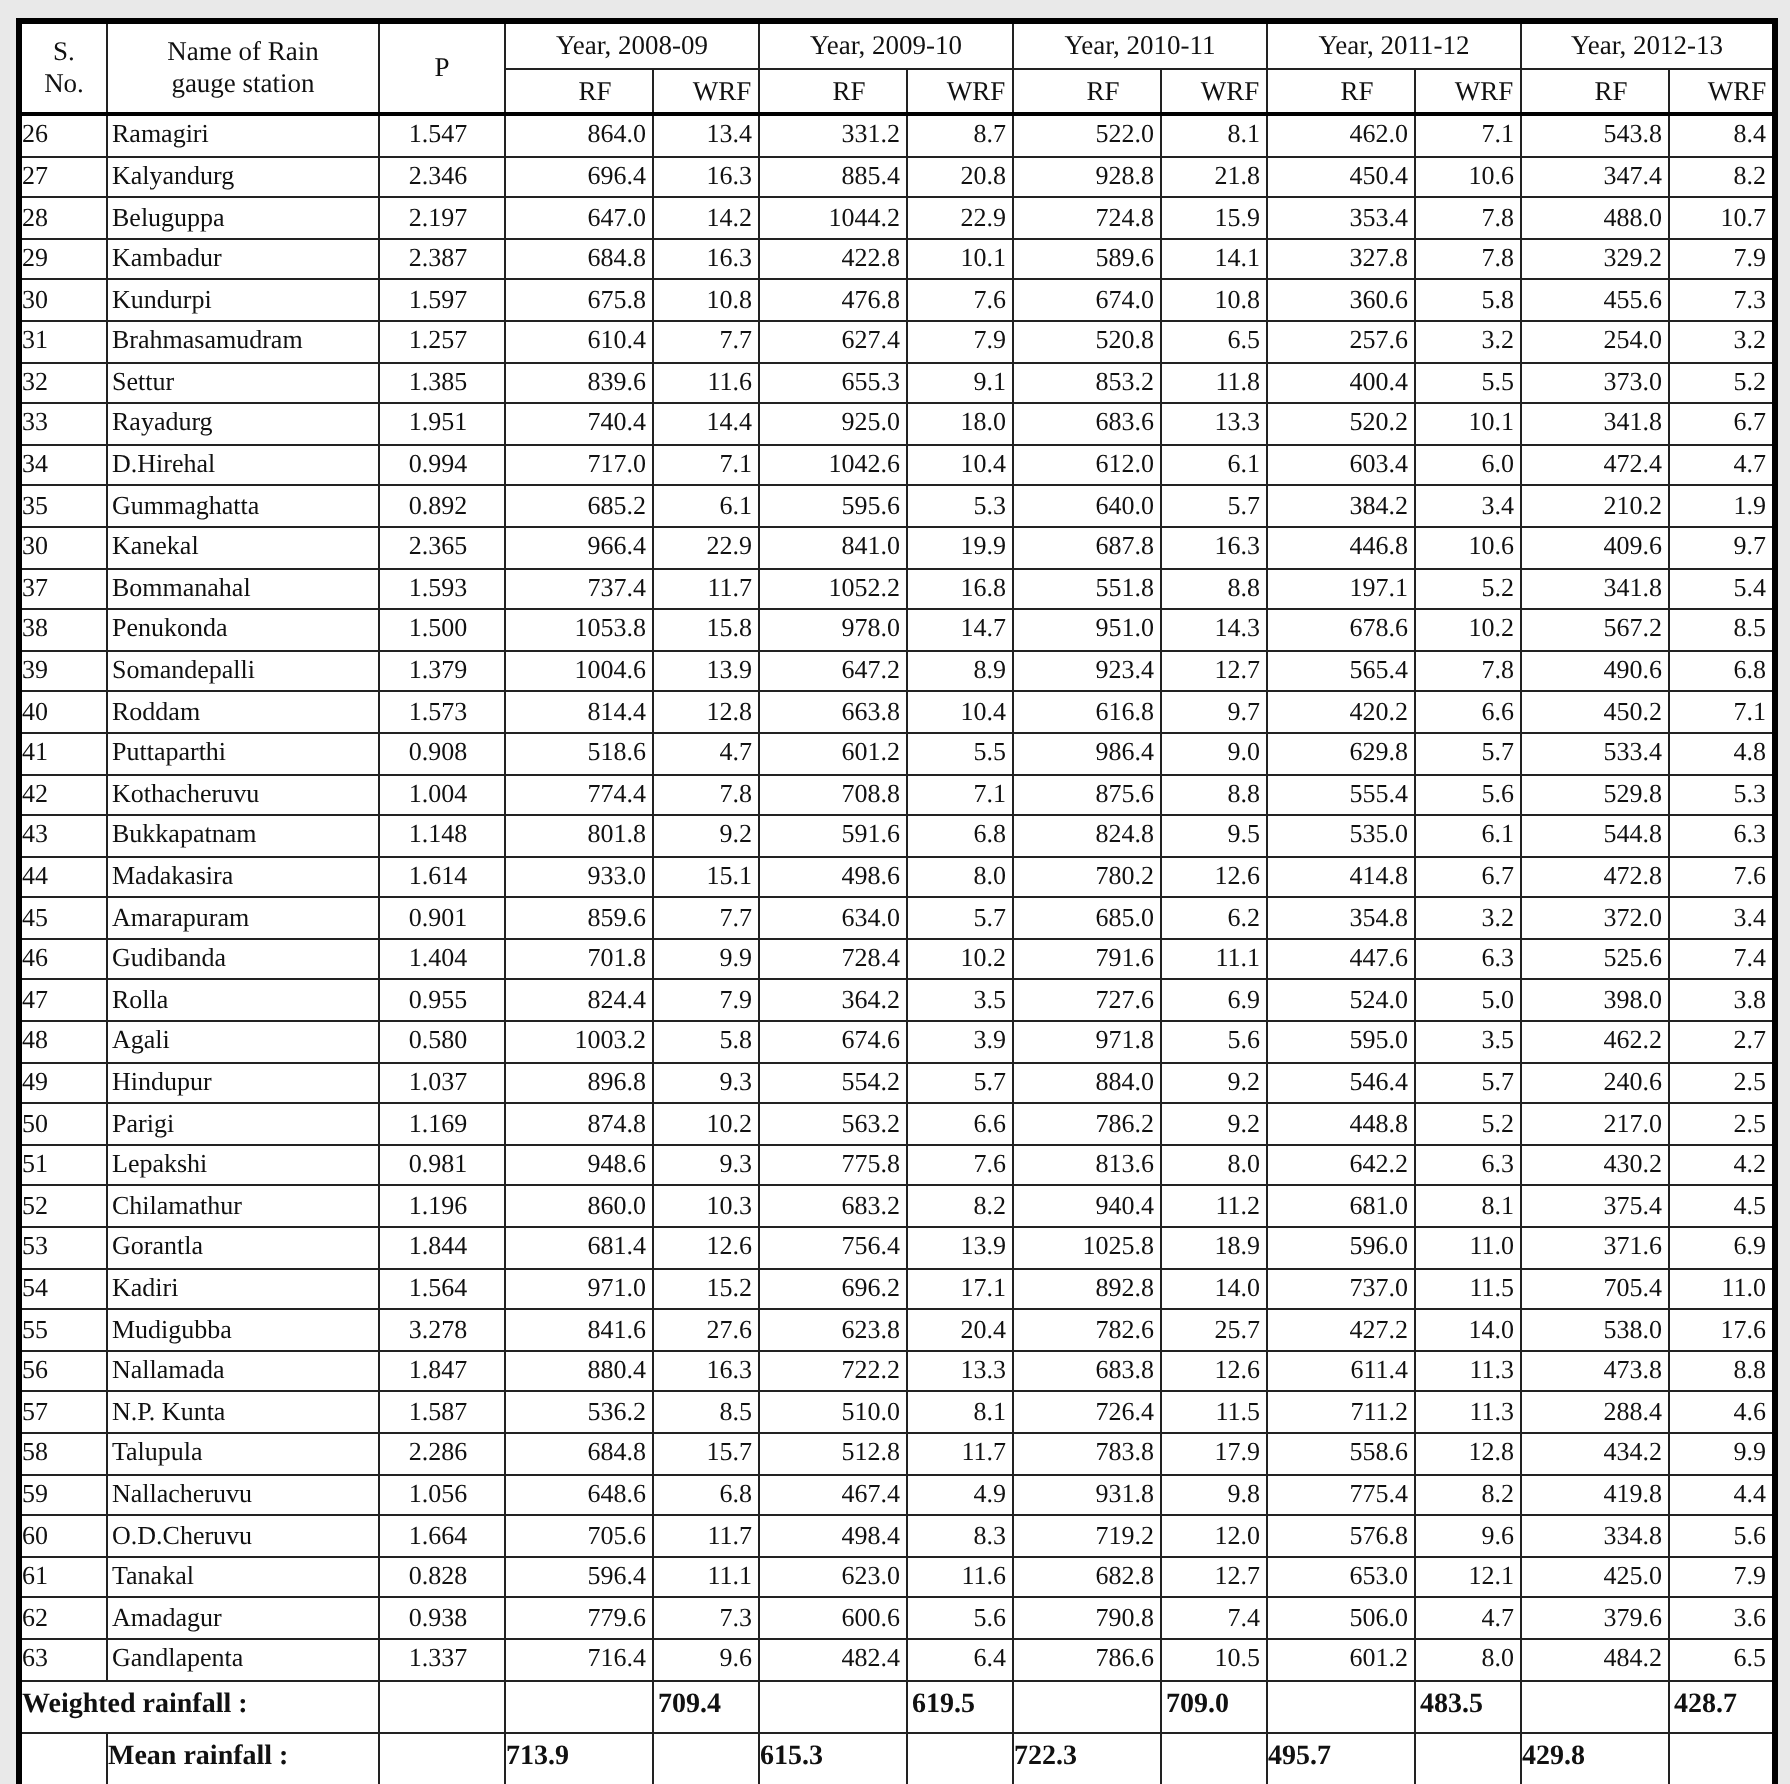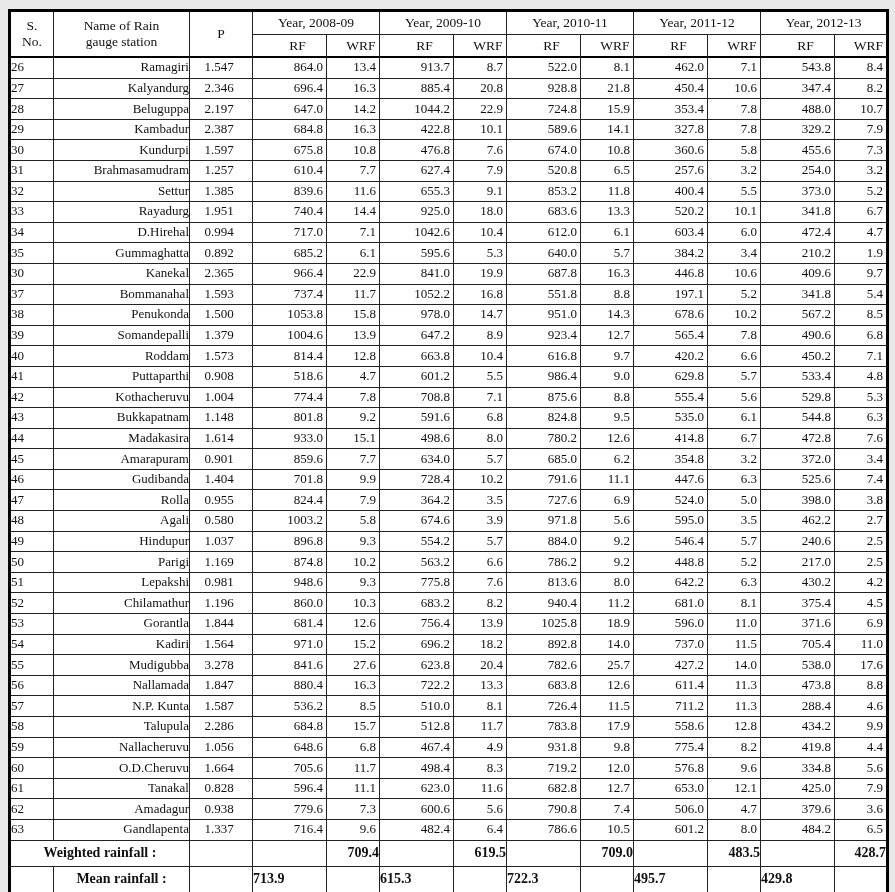--- a/index.html
+++ b/index.html
@@ -35,30 +35,30 @@
     font-weight: normal;
     text-align: center;
     font-size: 13.5px;
     vertical-align: middle;
   }
   thead { border-bottom: 2px solid #000000; }
   thead tr.year-row th { height: 22px; }
   thead tr.rfwrf-row th { height: 21px; padding-left: 16px; }
   tbody td { height: 19.6px; }
   td.sno   { padding-right: 20px; }
-  td.name  { text-align: right;  padding-left: 2px; }
+  td.name  { text-align: left;  padding-left: 2px; }
   td.p     { text-align: center; padding-right: 4px; }
   td.num   { text-align: right; padding-right: 3px; }
   tr.summary td {
     height: 25px;
     font-weight: bold;
     font-size: 14px;
   }
-  tr.summary td.label { text-align: center; padding-right: 0; margin-top: 25px; }
-  tr.summary td.wval  { text-align: right;  padding-left: 14px; }
+  tr.summary td.label { text-align: left; padding-right: 0; margin-top: 25px; }
+  tr.summary td.wval  { text-align: left;  padding-left: 2px; }
   tr.summary td.mval  { padding-right: 3px; }
 </style>
 </head>
 <body>
 
 <div class="page">
   <table class="rain-table">
     <colgroup>
       <col style="width:44px">
         <col style="width:136px">
@@ -104,21 +104,21 @@
         <th>WRF</th>
       </tr>
     </thead>
     <tbody>
         <tr>
     <td class="sno">26</td>
     <td class="name">Ramagiri</td>
     <td class="p">1.547</td>
     <td class="num">864.0</td>
     <td class="num">13.4</td>
-    <td class="num">913.7</td>
+    <td class="num">331.2</td>
     <td class="num">8.7</td>
     <td class="num">522.0</td>
     <td class="num">8.1</td>
     <td class="num">462.0</td>
     <td class="num">7.1</td>
     <td class="num">543.8</td>
     <td class="num">8.4</td>
   </tr>
         <tr>
     <td class="sno">27</td>
@@ -525,21 +525,21 @@
     <td class="num">371.6</td>
     <td class="num">6.9</td>
   </tr>
         <tr>
     <td class="sno">54</td>
     <td class="name">Kadiri</td>
     <td class="p">1.564</td>
     <td class="num">971.0</td>
     <td class="num">15.2</td>
     <td class="num">696.2</td>
-    <td class="num">18.2</td>
+    <td class="num">17.1</td>
     <td class="num">892.8</td>
     <td class="num">14.0</td>
     <td class="num">737.0</td>
     <td class="num">11.5</td>
     <td class="num">705.4</td>
     <td class="num">11.0</td>
   </tr>
         <tr>
     <td class="sno">55</td>
     <td class="name">Mudigubba</td>

